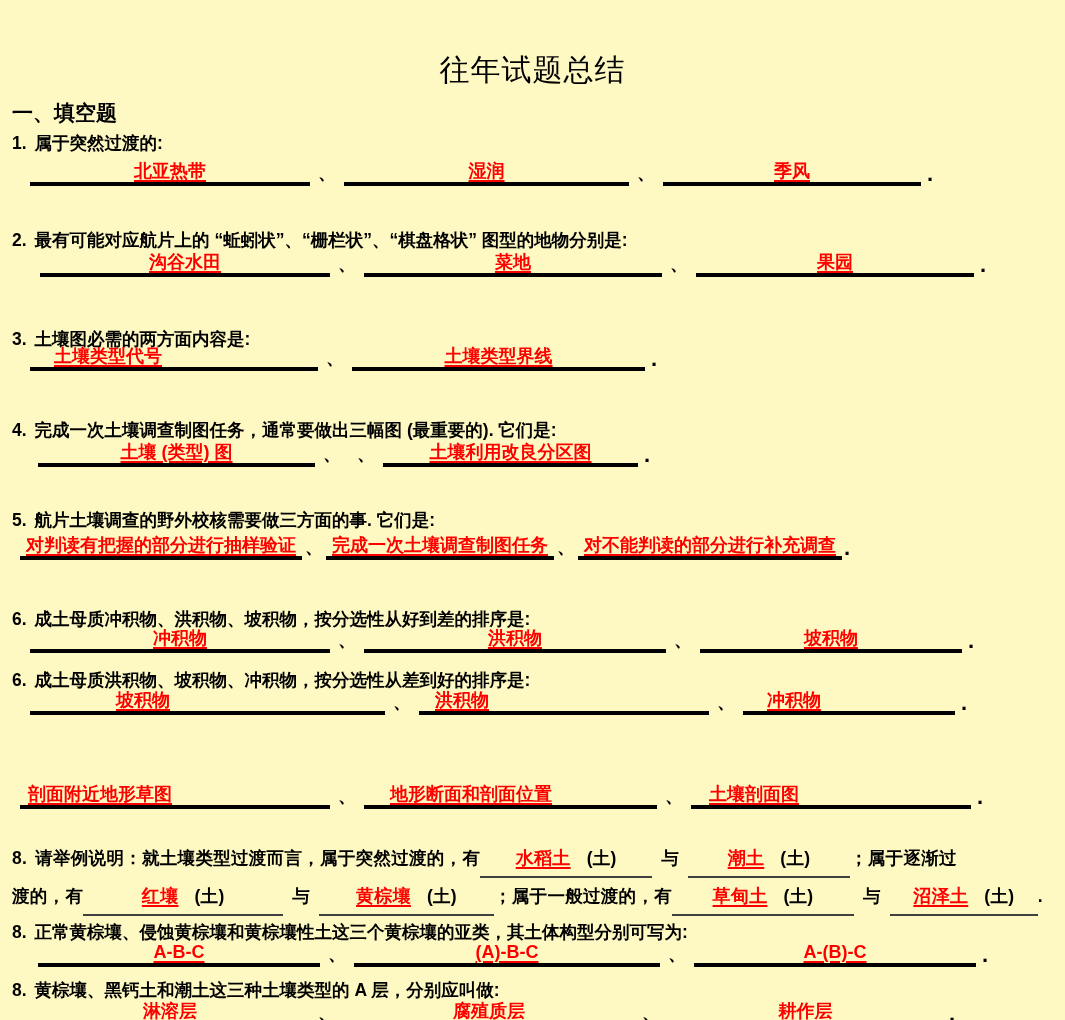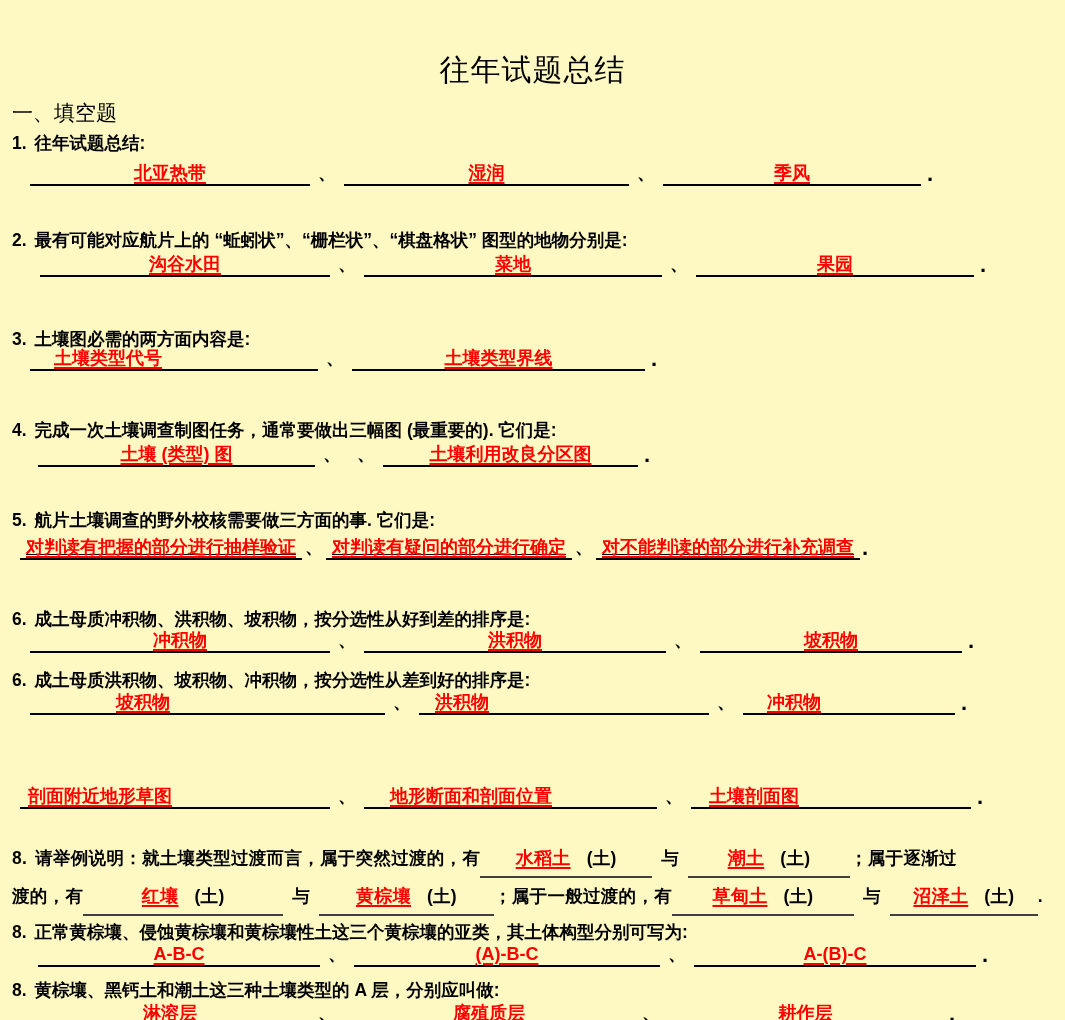--- a/index.html
+++ b/index.html
@@ -8,38 +8,38 @@
     background:#fef9c3; color:#000;
     font-family:"Liberation Sans","DejaVu Sans",sans-serif;
   }
   .title {
     position:absolute; top:50px; left:0; width:100%; margin:0;
     text-align:center; font-family:"Liberation Serif","DejaVu Serif",serif;
     font-size:30px; font-weight:400; letter-spacing:1px;
   }
   .section {
     position:absolute; left:12px; top:99px; margin:0;
-    font-size:21px; font-weight:400;
+    font-size:21px; font-weight:700;
   }
   .q {
     position:absolute; left:12px; font-size:17.5px; font-weight:700;
     line-height:22px; white-space:nowrap;
   }
   .qn { margin-right:8px; }
   .arow {
     position:absolute; left:0; display:flex; align-items:flex-end;
     font-weight:700; white-space:nowrap;
   }
   .blank {
     box-sizing:border-box; height:26px;
-    border-bottom:2px solid #000000;
+    border-bottom:4px solid #000000;
     display:flex; justify-content:center; align-items:flex-end;
   }
   .blank.left { justify-content:flex-start; }
-  .blank.fit { padding:0 6px;text-decoration:underline; }
+  .blank.fit { padding:0 6px; }
   .ans {
     color:#fe0000; font-size:18px; font-weight:700; line-height:22px;
     text-decoration:underline; text-decoration-thickness:2px; text-underline-offset:3px;
     white-space:nowrap;
   }
   .sep { font-size:18px; line-height:26px; margin:0 8px; }
   .dot { font-size:22px; line-height:24px; margin-left:6px; }
   .p8 {
     position:absolute; left:12px; top:840px; width:1042px; margin:0;
     font-size:17.5px; font-weight:700; line-height:36px; letter-spacing:0.3px;
@@ -55,21 +55,21 @@
 </style>
 </head>
 <body>
 
 <div class="page">
 
   <h1 class="title">往年试题总结</h1>
   <h2 class="section">一、填空题</h2>
 
   <div class="q" style="top:132px">
-    <span class="qn">1.</span><span>往年试题总结:</span>
+    <span class="qn">1.</span><span>属于突然过渡的:</span>
   </div>
   <div class="arow" style="top:160px">
     <span class="blank" style="margin-left:30px;width:280px">
         <span class="ans">北亚热带</span>
       </span>
     <span class="sep">、</span>
     <span class="blank" style="width:285px">
         <span class="ans">湿润</span>
       </span>
     <span class="sep">、</span>
@@ -128,21 +128,21 @@
 
   <div class="q" style="top:509px">
     <span class="qn">5.</span><span>航片土壤调查的野外校核需要做三方面的事. 它们是:</span>
   </div>
   <div class="arow" style="top:534px">
     <span class="blank fit" style="margin-left:20px">
         <span class="ans">对判读有把握的部分进行抽样验证</span>
       </span>
     <span class="sep" style="margin:0 3px">、</span>
     <span class="blank fit">
-        <span class="ans">对判读有疑问的部分进行确定</span>
+        <span class="ans">完成一次土壤调查制图任务</span>
       </span>
     <span class="sep" style="margin:0 3px">、</span>
     <span class="blank fit">
         <span class="ans">对不能判读的部分进行补充调查</span>
       </span>
     <span class="dot" style="margin-left:2px">.</span>
   </div>
 
   <div class="q" style="top:608px">
     <span class="qn">6.</span><span>成土母质冲积物、洪积物、坡积物，按分选性从好到差的排序是:</span>

